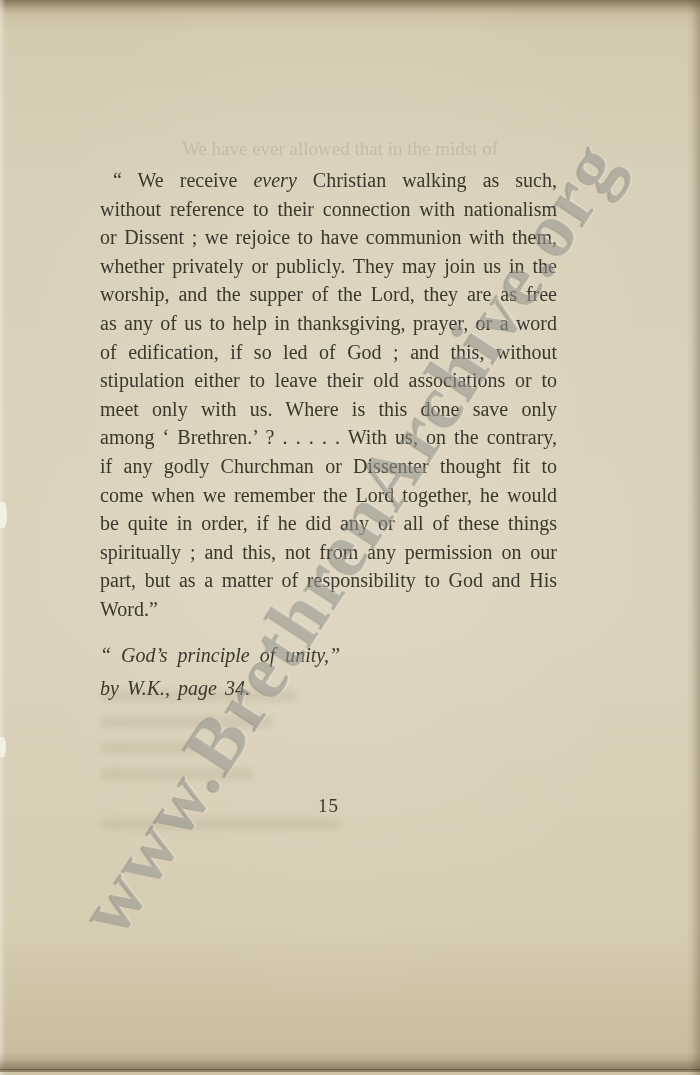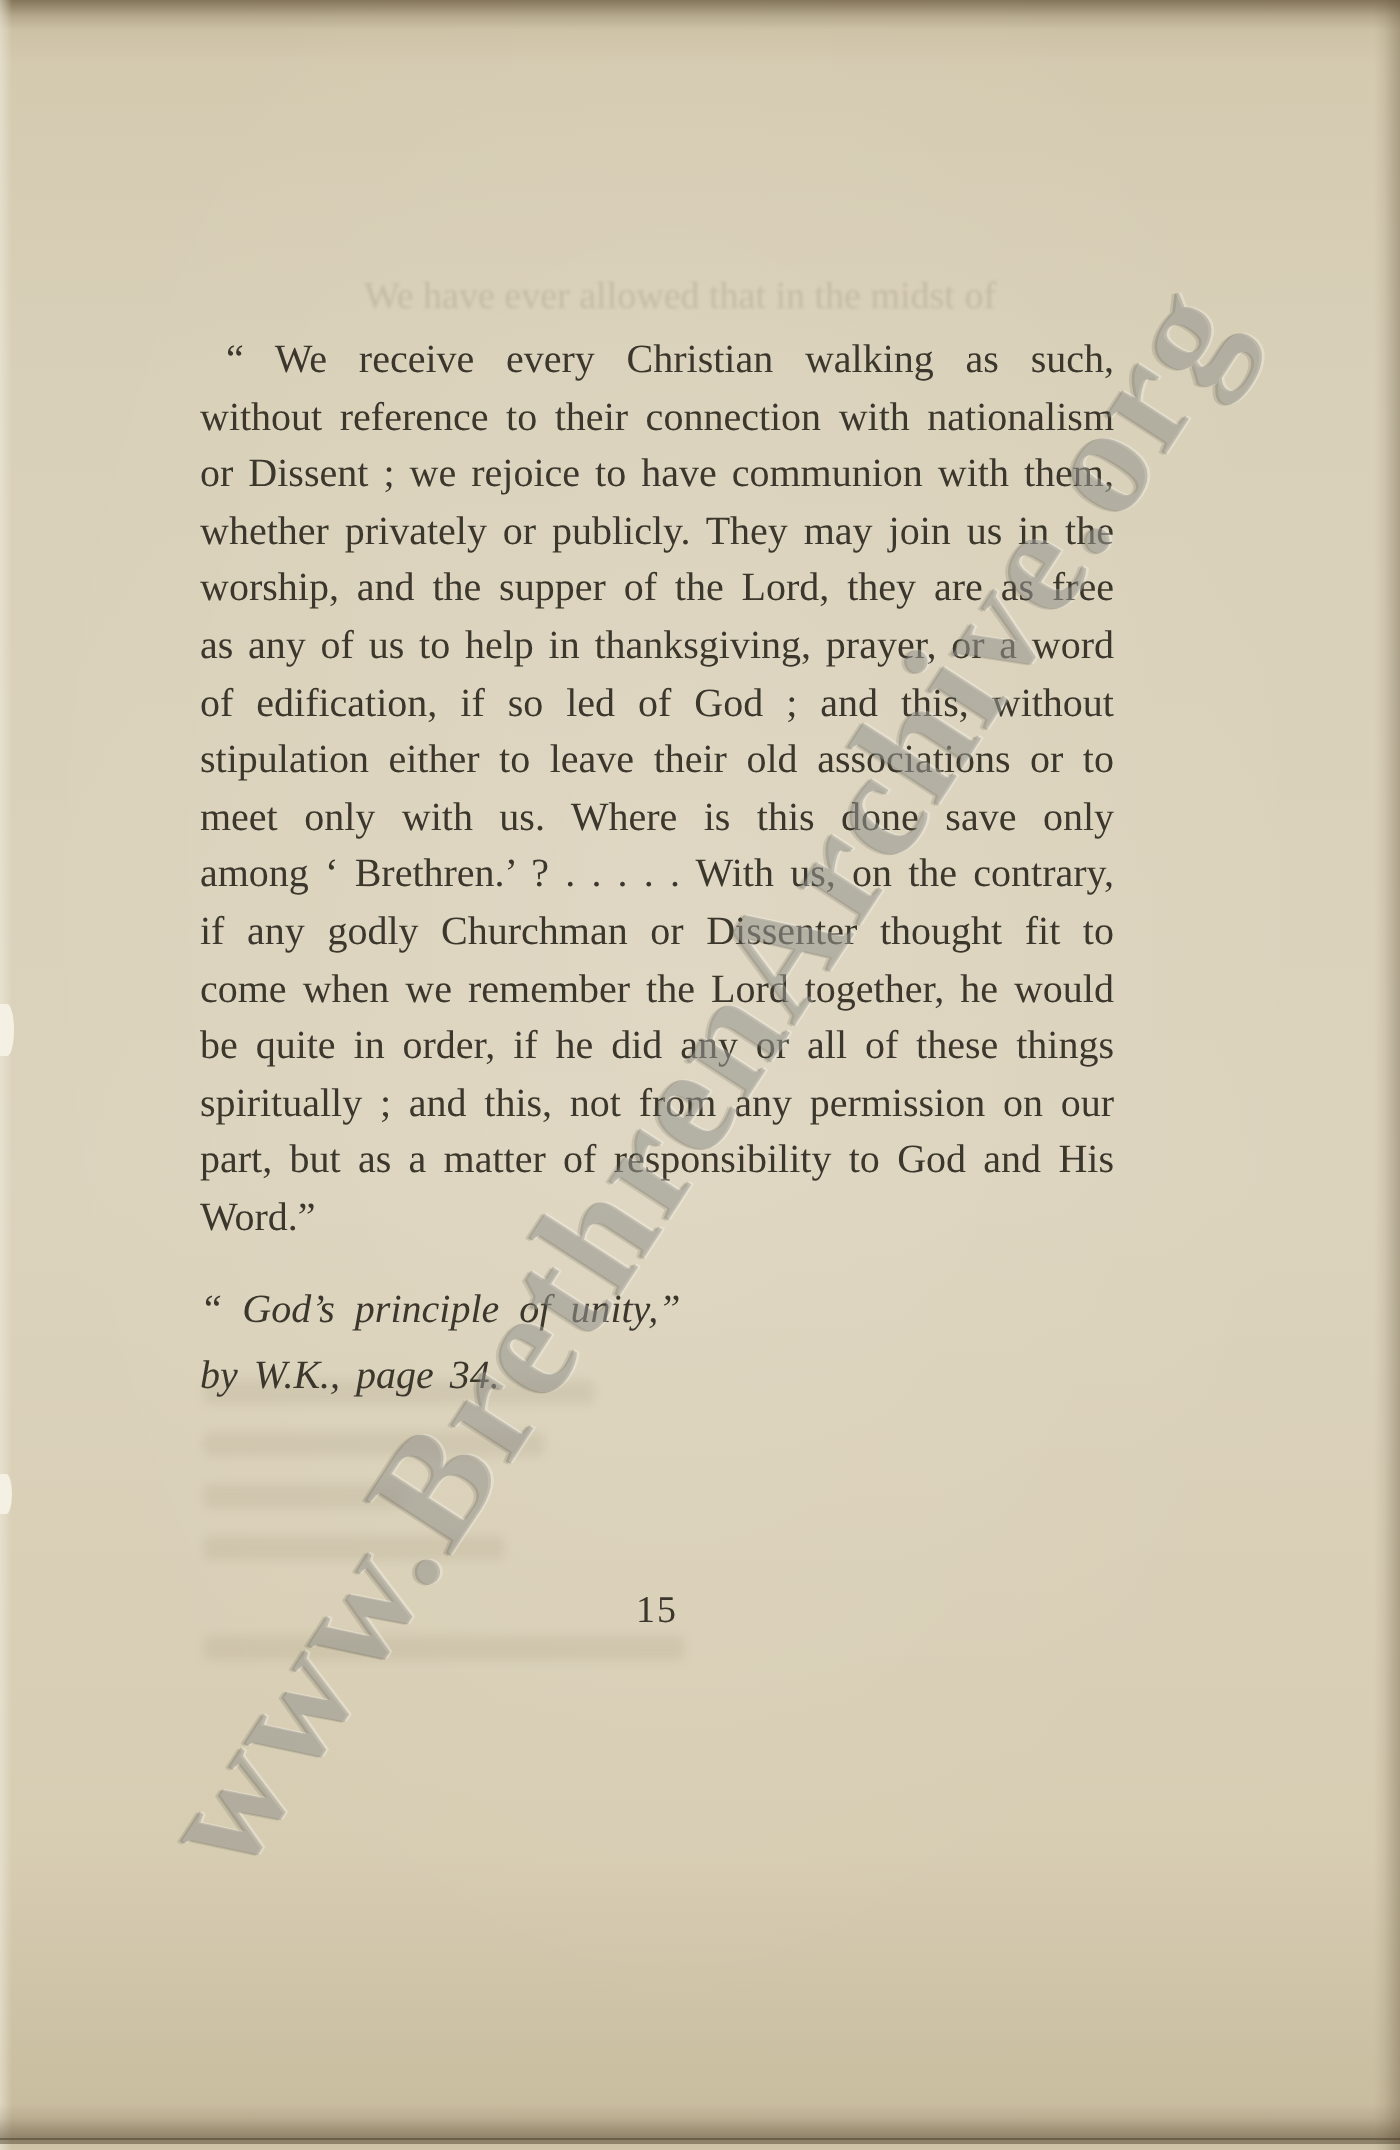--- a/index.html
+++ b/index.html
@@ -93,21 +93,21 @@
     color: #3b372c;
   }
   .body-text {
     margin: 0;
     font-size: 20px;
     line-height: 28.6px;
     text-align: justify;
     text-indent: 13px;
     word-spacing: 2px;
   }
-  .italic { }
+  .italic { font-style: italic; }
   .citation {
     margin-top: 15px;
     font-style: italic;
     font-size: 20px;
     line-height: 33px;
   }
   .cite-line-1 { padding-right: 96px; word-spacing: 5px; }
   .cite-line-2 { padding-right: 101px; word-spacing: 3px; }
   .page-number {
     margin-top: 90px;

